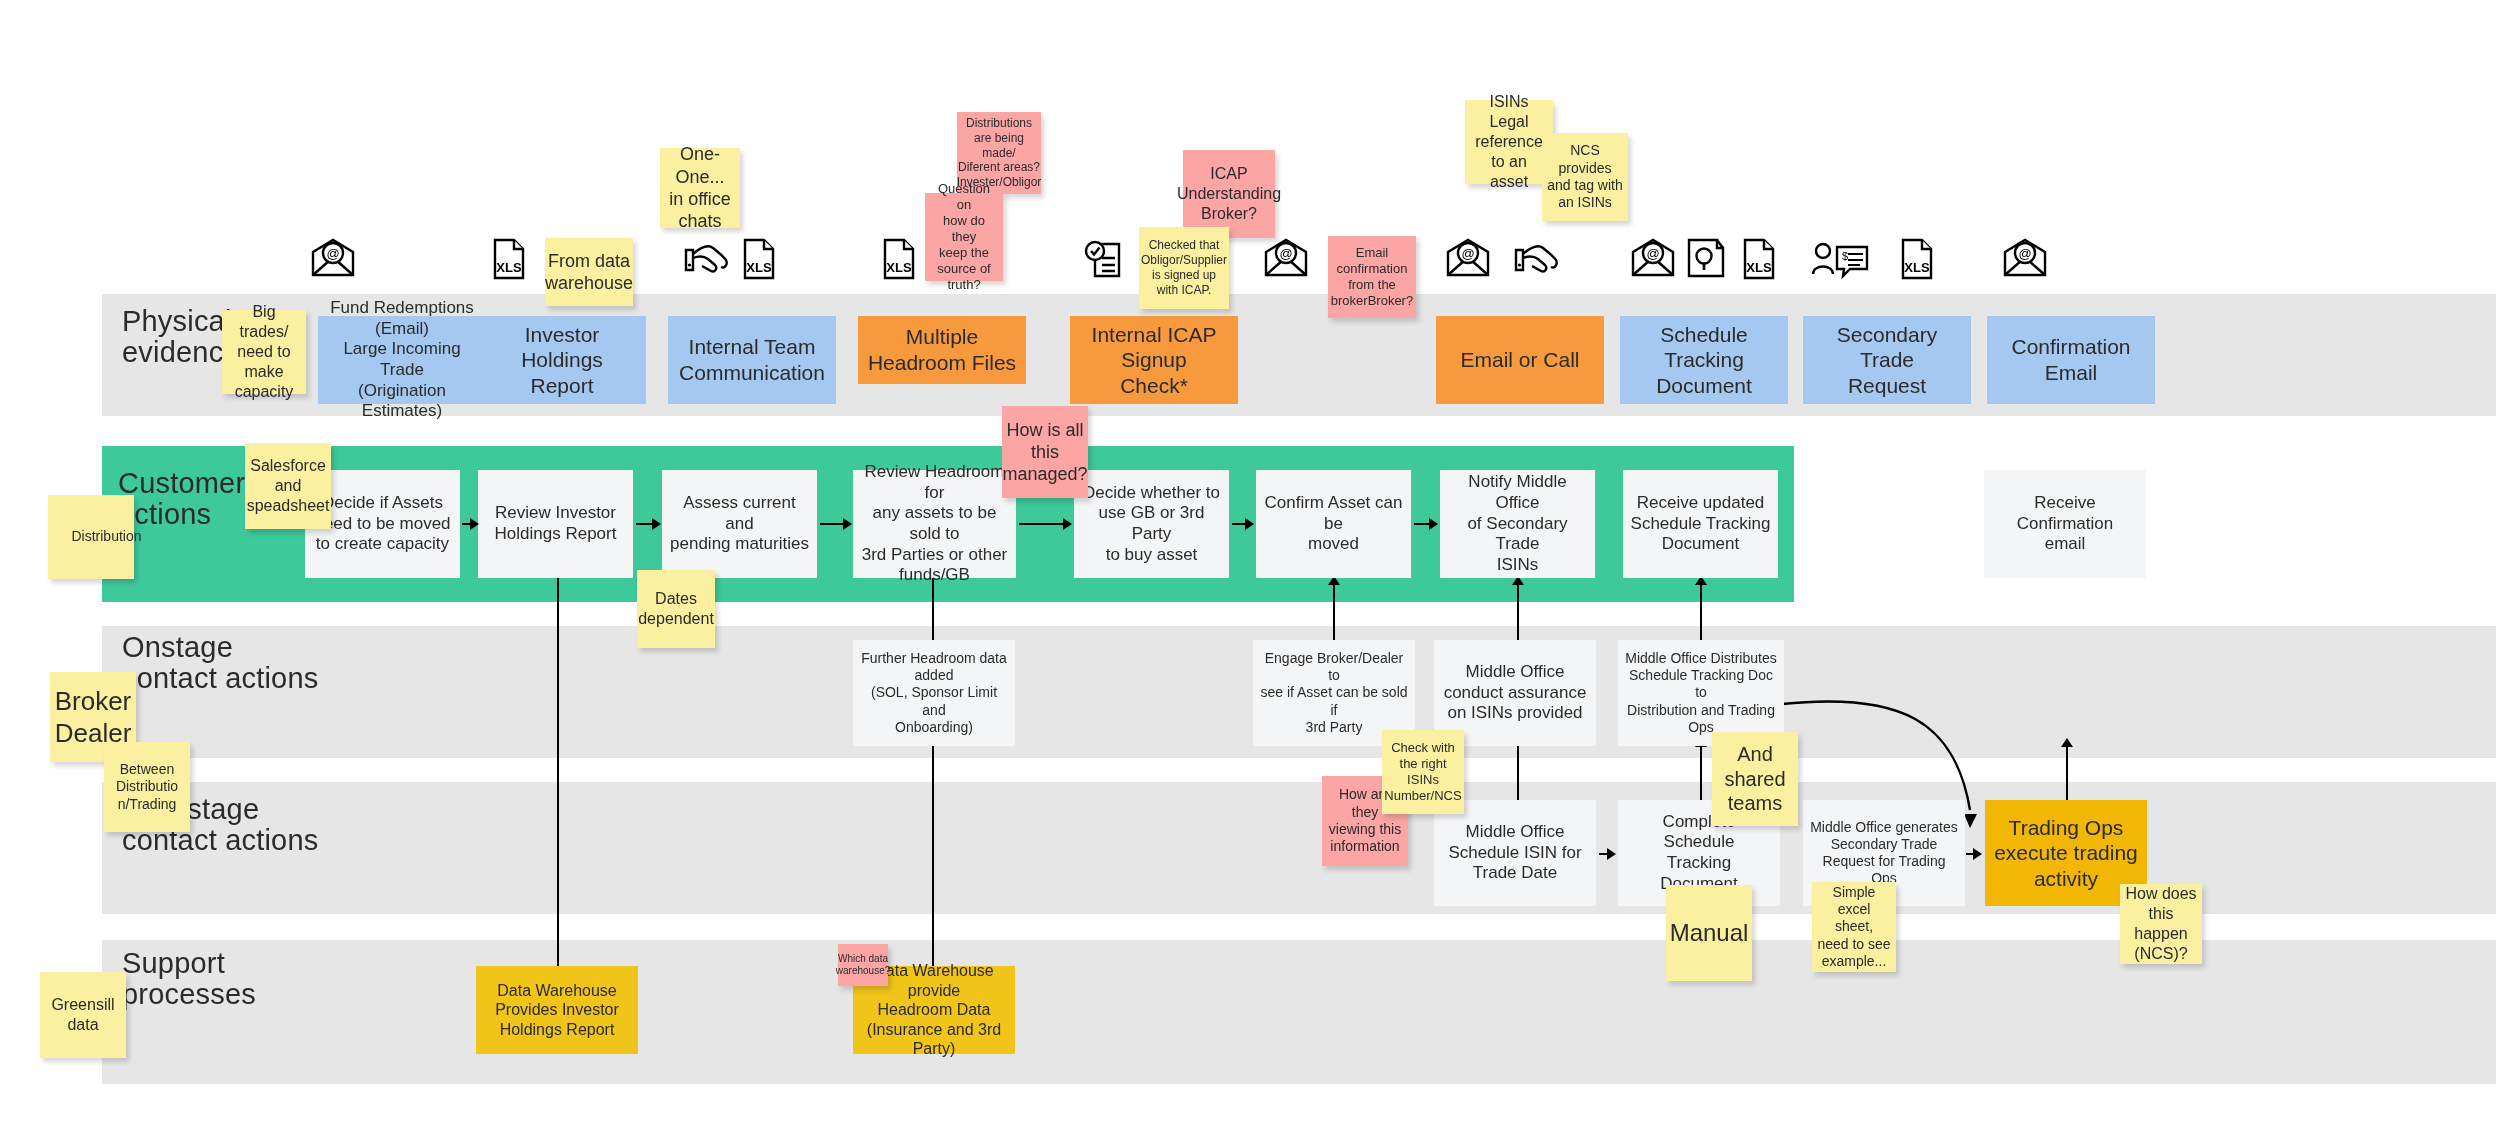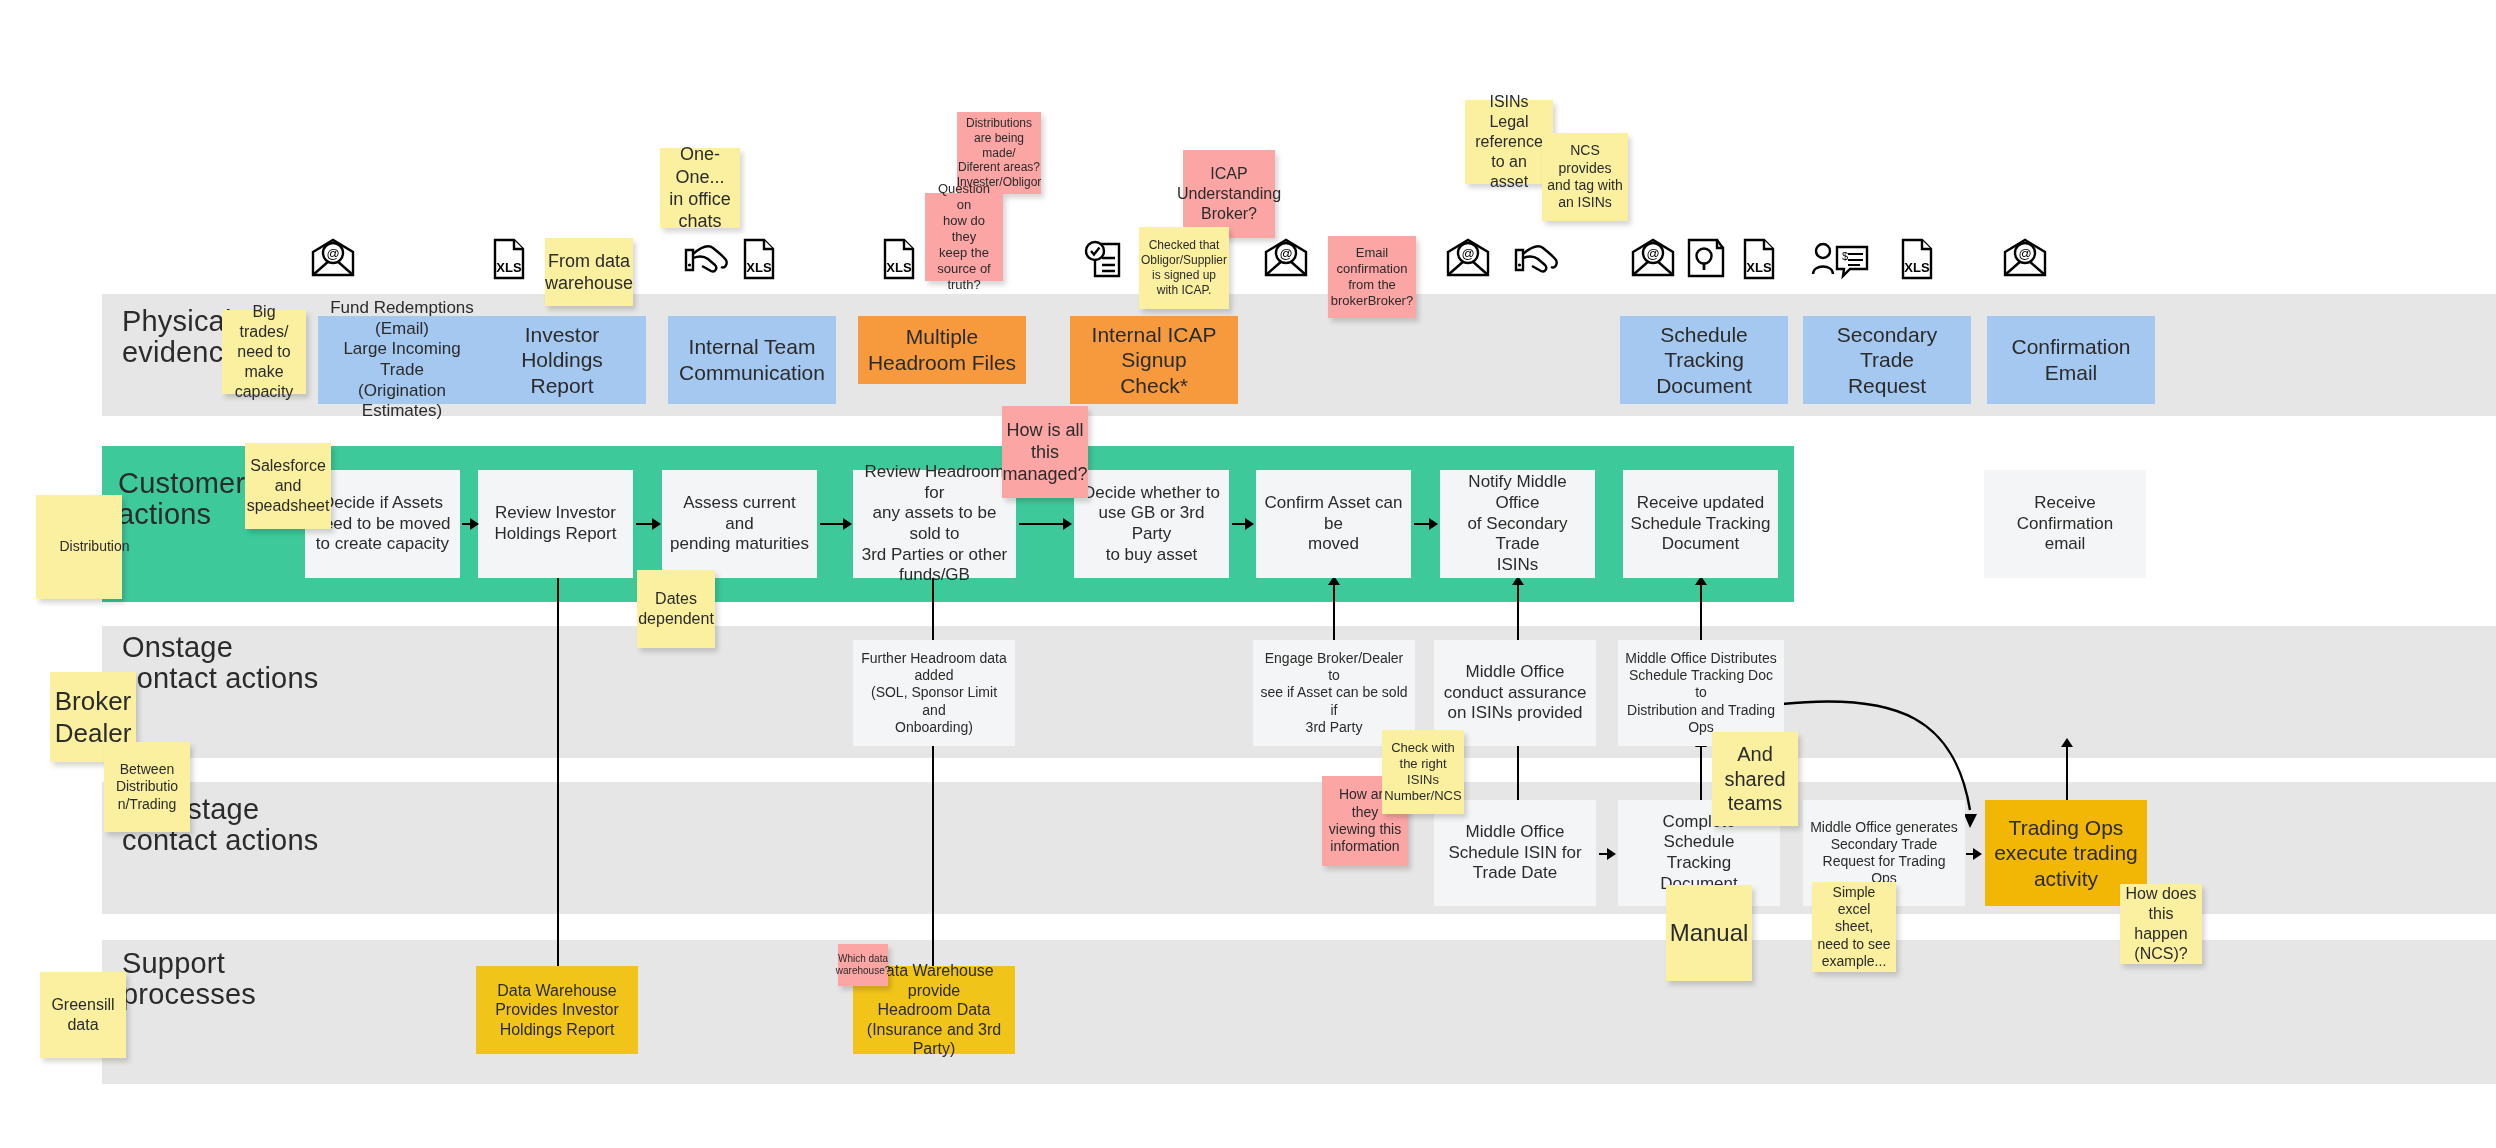--- a/index.html
+++ b/index.html
@@ -176,20 +176,21 @@
 Large Incoming Trade
 (Origination Estimates)</div>
   <div class="box blue" style="left:478px; top:316px; width:168px; height:88px;">Investor Holdings
 Report</div>
   <div class="box blue" style="left:668px; top:316px; width:168px; height:88px;">Internal Team
 Communication</div>
   <div class="box orange" style="left:858px; top:316px; width:168px; height:68px;">Multiple
 Headroom Files</div>
   <div class="box orange" style="left:1070px; top:316px; width:168px; height:88px;">Internal ICAP Signup
 Check*</div>
+  <div class="box orange" style="left:1436px; top:316px; width:168px; height:88px;">Email or Call</div>
   <div class="box blue" style="left:1620px; top:316px; width:168px; height:88px;">Schedule Tracking
 Document</div>
   <div class="box blue" style="left:1803px; top:316px; width:168px; height:88px;">Secondary Trade
 Request</div>
   <div class="box blue" style="left:1987px; top:316px; width:168px; height:88px;">Confirmation
 Email</div>
 
   <div class="box white" style="left:305px; top:470px; width:155px; height:108px;">Decide if Assets
 need to be moved
 to create capacity</div>
@@ -432,21 +433,21 @@
 capacity</div>
 
   <div class="sticky pink s18" style="left:1002px; top:406px; width:86px; height:92px;">How is all
 this
 managed?</div>
 
   <div class="sticky yellow s16" style="left:245px; top:443px; width:86px; height:86px;">Salesforce
 and
 speadsheet</div>
 
-  <div class="sticky yellow s14" style="left:36px; top:495px; width:86px; height:104px;padding-left:36px;">Distribution</div>
+  <div class="sticky yellow s14" style="left:48px; top:495px; width:86px; height:84px;padding-left:36px;">Distribution</div>
 
   <div class="sticky yellow s16" style="left:637px; top:570px; width:78px; height:78px;">Dates
 dependent</div>
 
   <div class="sticky yellow s26" style="left:50px; top:672px; width:86px; height:90px;">Broker
 Dealer</div>
 
   <div class="sticky yellow s14" style="left:104px; top:742px; width:86px; height:90px;">Between
 Distributio
 n/Trading</div>

